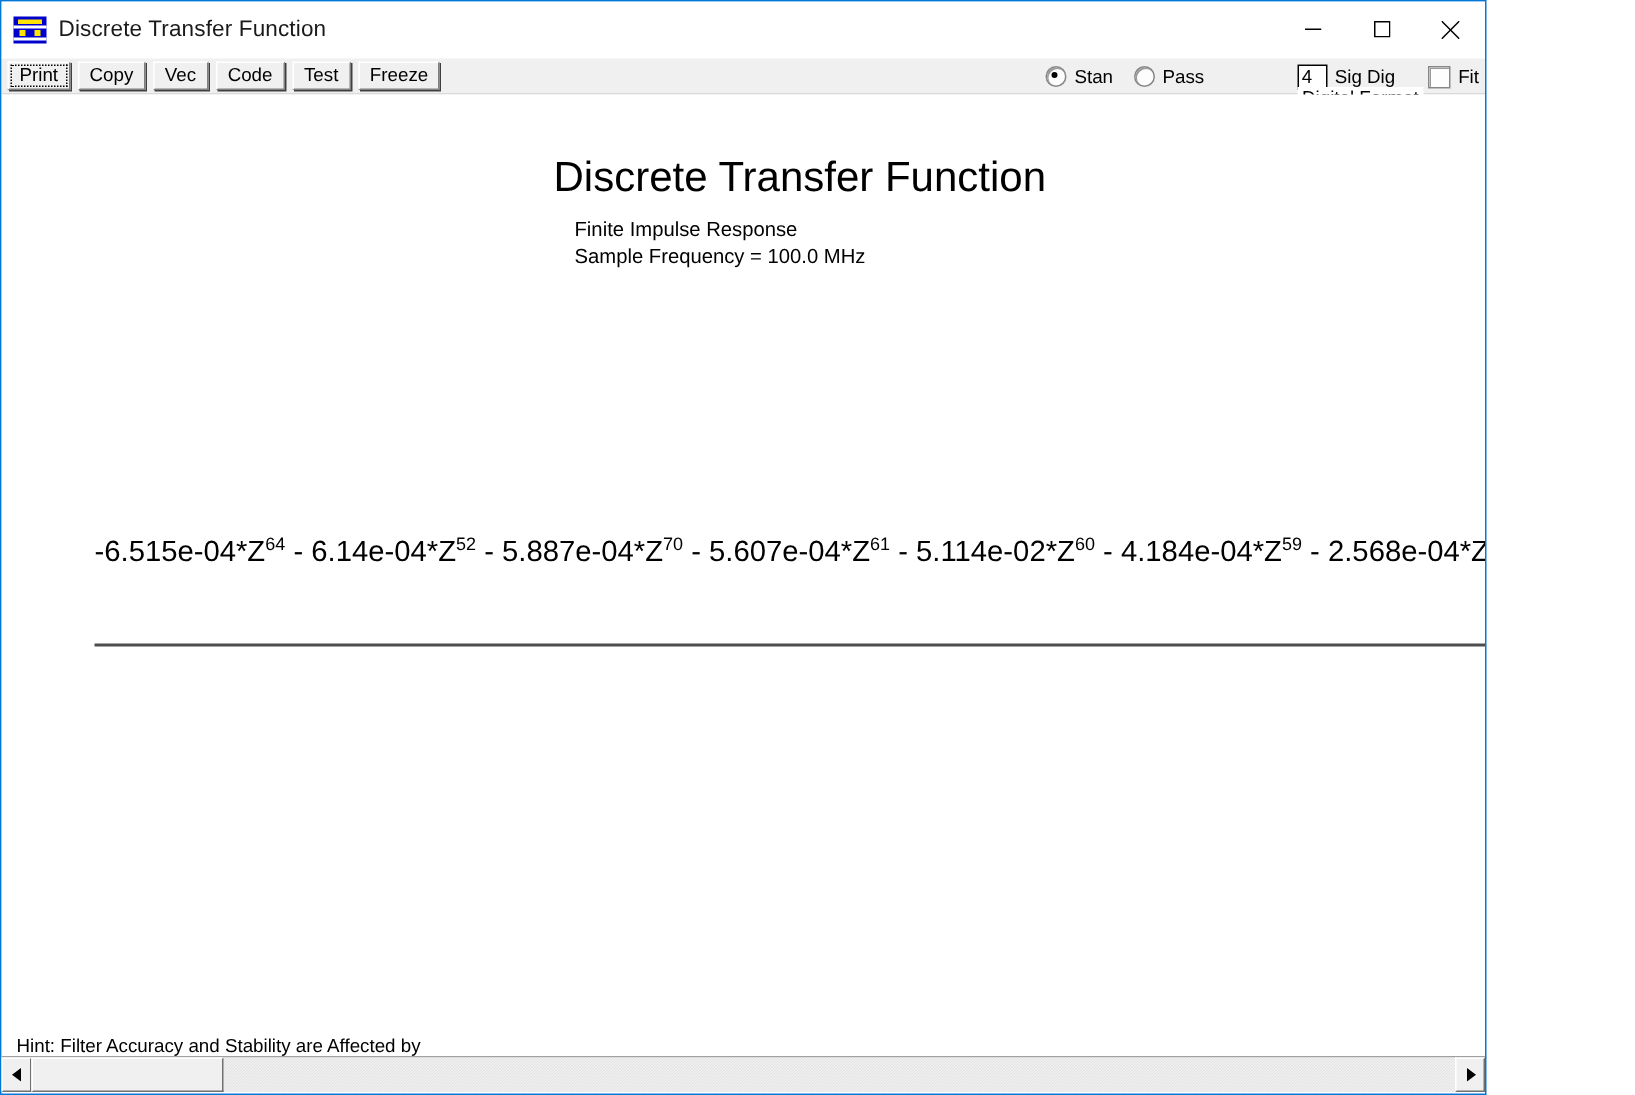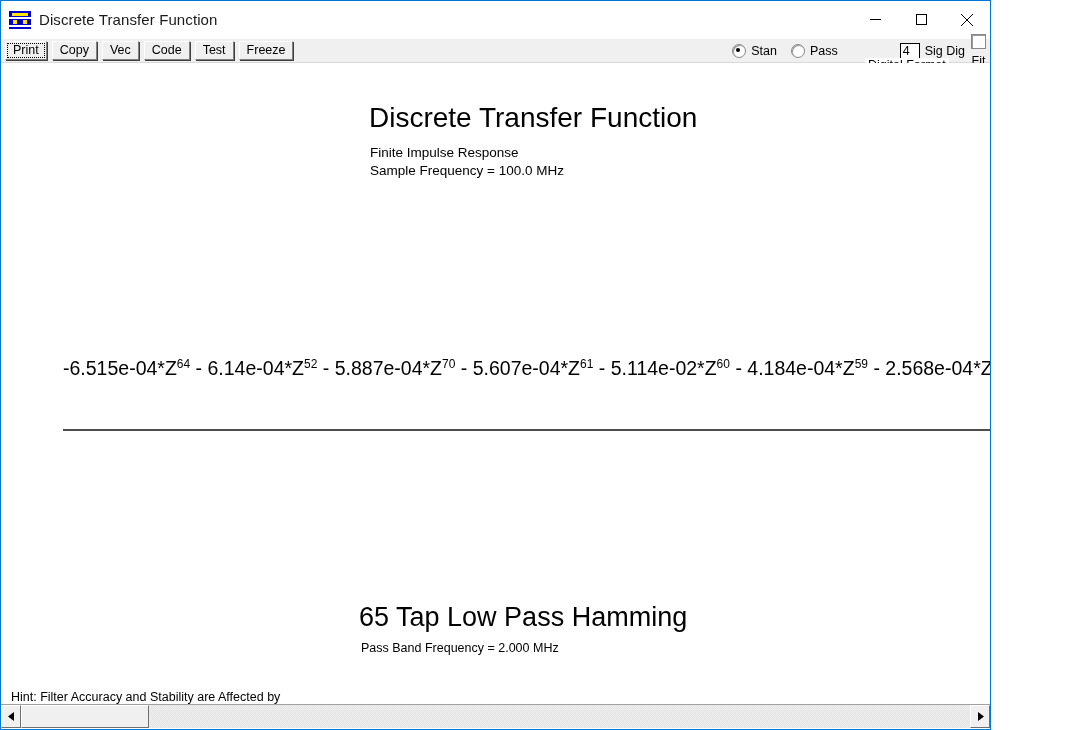--- a/index.html
+++ b/index.html
@@ -230,21 +230,21 @@
     line-height: 1.1;
   }
   .sub-line {
     font-size: 13.5px;
     color: #000;
     white-space: nowrap;
     line-height: 1.35;
   }
   .sub-block {
     margin-top: 10px;
-    margin-left: 1px;
+    margin-left: 14px;
   }
 
   .equation {
     position: absolute;
     left: 62px;
     top: 296px;
     font-size: 19.5px;
     color: #000;
     white-space: nowrap;
     line-height: 1;
@@ -387,21 +387,21 @@
         <span>Stan</span>
       </div>
       <div class="ctl-group">
         <span class="radio"></span>
         <span>Pass</span>
       </div>
       <div class="ctl-group" style="margin-left:62px;">
         <input class="sigdig-input" type="text" value="4" style="">
         <span>Sig Dig</span>
       </div>
-      <div class="ctl-group" style="margin-left:6px;flex-direction:column;">
+      <div class="ctl-group" style="margin-left:22px;">
         <span class="checkbox"></span>
         <span>Fit</span>
       </div>
     </div>
 
     <div class="digital-format">
       <span class="df-legend">Digital Format</span>
       <div class="df-item">
         <span class="radio checked"></span>
         <span>Decimal</span>
@@ -434,24 +434,20 @@
         <div class="sub-line">Sample Frequency = 100.0 MHz</div>
       </div>
     </div>
 
     <div class="equation">
       <span>-6.515e-04*Z</span><sup>64</sup><span> - 6.14e-04*Z</span><sup>52</sup><span> - 5.887e-04*Z</span><sup>70</sup><span> - 5.607e-04*Z</span><sup>61</sup><span> - 5.114e-02*Z</span><sup>60</sup><span> - 4.184e-04*Z</span><sup>59</sup><span> - 2.568e-04*Z</span><sup>58</sup><span> + 3.792</span>
     </div>
 
     <div class="divider"></div>
 
-    <div class="foot-block">
-      <div class="foot-title">65 Tap Low Pass Hamming</div>
-      <div class="foot-sub">Pass Band Frequency = 2.000 MHz</div>
-    </div>
 
     <div class="hint">
       <div>Hint: Filter Accuracy and Stability are Affected by</div>
 
     </div>
 
   </div>
 
   <div class="hscroll">
     <div class="sb-arrow">

